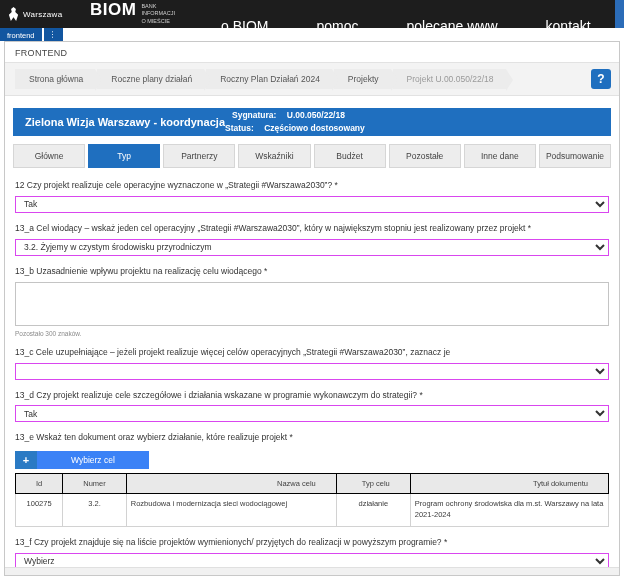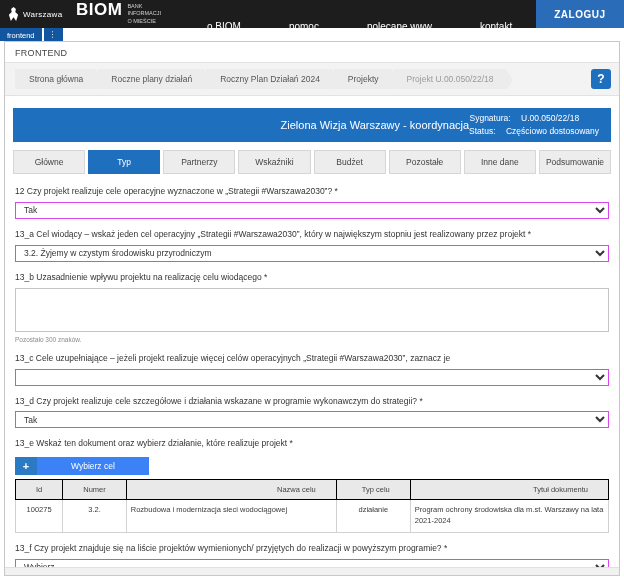--- a/index.html
+++ b/index.html
@@ -33,40 +33,40 @@
   .mermaid {
     width: 11px; height: 14px;
     background: #ffffff;
     clip-path: polygon(50% 0%, 72% 14%, 66% 36%, 92% 56%, 74% 100%, 50% 74%, 26% 100%, 8% 56%, 34% 36%, 28% 14%);
   }
   .biom-logo {
     color: #ffffff;
     font-size: 17px;
     font-weight: bold;
     letter-spacing: .5px;
-    margin-left: 2px;
+    margin-left: 16px;
   }
   .biom-sub {
     color: #cfcfcf;
     font-size: 5.5px;
     line-height: 1.35;
     margin-left: 5px;
     margin-top: 3px;
     white-space: pre-line;
   }
   .topnav {
     display: flex;
     align-items: center;
     gap: 0;
     margin-left: 22px;
     flex: 1;
   }
   .topnav a {
     color: #ffffff;
-    font-size: 10px;
+    font-size: 14px;
     text-decoration: none;
     padding: 0 24px;
     white-space: nowrap;
     margin-top: 24px;
   }
   .login-btn {
     background: #2b6cb8;
     color: #ffffff;
     font-size: 10px;
     font-weight: bold;
@@ -166,23 +166,24 @@
     cursor: pointer;
   }
 
   
   .bluecard {
     margin: 12px 8px 0 8px;
     background: #1f6fbf;
     color: #ffffff;
     display: flex;
     align-items: center;
-    justify-content: flex-end;
+    justify-content: flex-start;
     padding: 9px 12px;
-    height: 34px;
+    height: 28px;
+    font-weight: bold;
   }
   .bluecard .title { font-size: 11px; }
   .bluecard .meta { font-size: 8.5px; text-align: right; line-height: 1.5; }
   .bluecard .meta .k { display: inline-block; }
   .bluecard .meta .v { display: inline-block; min-width: 86px; text-align: left; padding-left: 8px; }
 
   
   .tabs {
     display: flex;
     margin: 8px 8px 0 8px;

